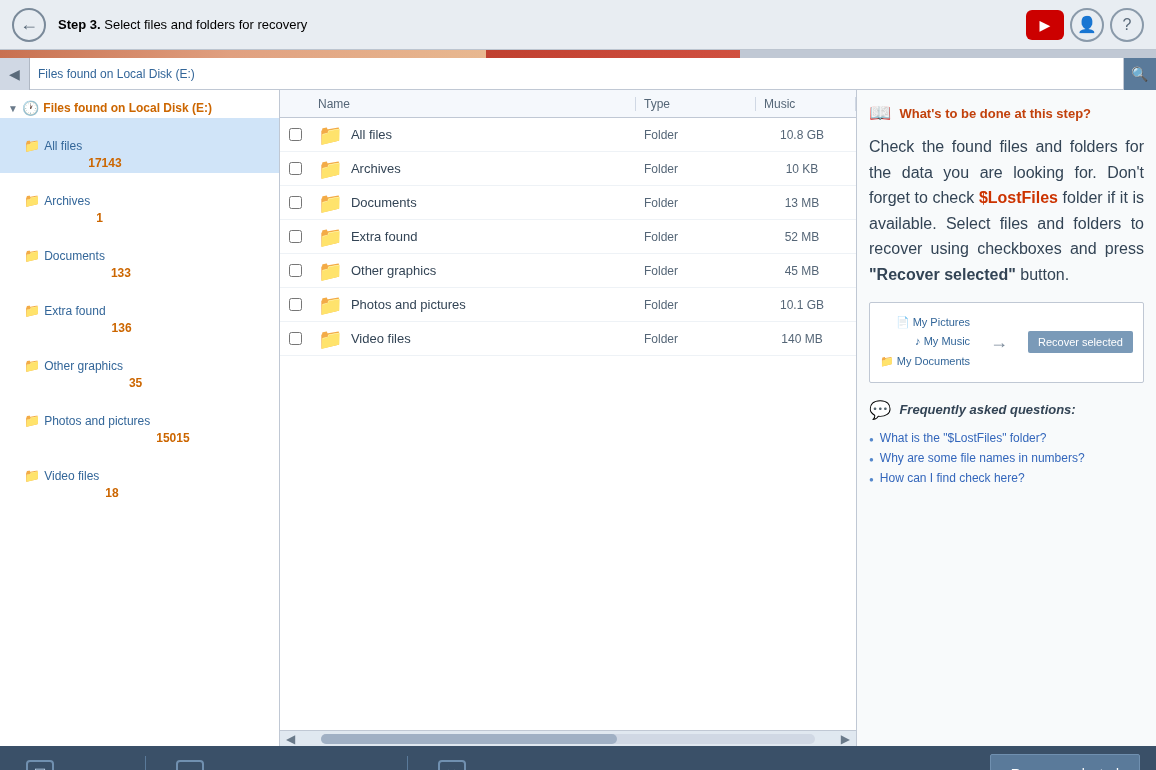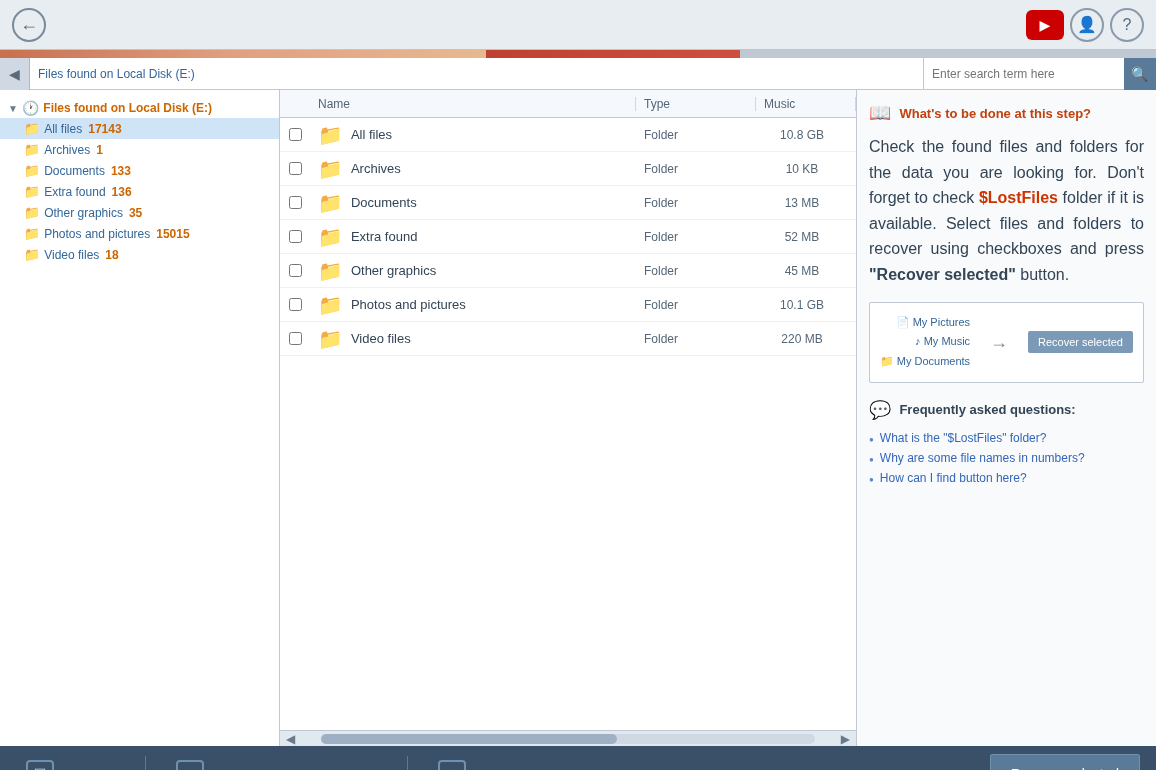--- a/index.html
+++ b/index.html
@@ -27,21 +27,21 @@
     
     .left-panel { width: 280px; background: #fff; border-right: 1px solid #c0c8d4; overflow-y: auto; padding: 6px 0; }
     .left-panel-header { display: flex; align-items: center; padding: 4px 8px 2px 8px; gap: 4px; }
     .collapse-arrow { color: #6a7a8a; font-size: 10px; cursor: pointer; }
     .disk-icon { font-size: 14px; }
     .disk-label { color: #cc6600; font-weight: bold; font-size: 12px; cursor: pointer; }
     .tree-item { display: flex; align-items: center; padding: 3px 8px 3px 24px; cursor: pointer; gap: 4px; }
     .tree-item.selected { background: #d0e4f8; }
     .folder-icon { font-size: 13px; color: #cc8800; }
     .item-label { color: #336699; font-size: 12px; }
-    .item-count { color: #cc6600; font-weight: bold; font-size: 12px; margin-left: 2px; }
+    .item-count { color: #cc6600; font-weight: bold; font-size: 12px; margin-left: 2px; margin-top: 35px; }
 
     
     .address-bar-row { height: 32px; background: #f0f4f8; border-bottom: 1px solid #c0c8d4; display: flex; align-items: center; }
     .nav-arrow { width: 30px; height: 32px; background: #d0d8e4; border: none; border-right: 1px solid #b0b8c4; cursor: pointer; color: #5a6a7a; font-size: 14px; display: flex; align-items: center; justify-content: center; }
     .address-input { flex: 1; height: 100%; border: none; background: white; padding: 0 8px; color: #336699; font-size: 12px; border-right: 1px solid #c0c8d4; outline: none; }
     .search-input { width: 200px; height: 100%; border: none; background: white; padding: 0 8px; color: #aaa; font-size: 12px; outline: none; }
     .search-btn { width: 32px; height: 32px; background: #5a7a9a; border: none; cursor: pointer; color: white; font-size: 14px; display: flex; align-items: center; justify-content: center; }
 
     
     .center-panel { flex: 1; background: white; display: flex; flex-direction: column; overflow: hidden; }
@@ -70,57 +70,60 @@
     .help-body { font-size: 16px; color: #334455; line-height: 1.6; text-align: justify; margin-bottom: 14px; }
     .help-body span.highlight { color: #cc3300; font-weight: bold; }
     .help-body span.bold { font-weight: bold; }
     .recover-demo { border: 1px solid #c0c8d4; background: white; padding: 10px; display: flex; align-items: center; justify-content: space-between; margin-bottom: 16px; border-radius: 2px; }
     .demo-tree { font-size: 11px; color: #336699; line-height: 1.8; text-align: right; }
     .demo-arrow { font-size: 18px; color: #7a8a9a; }
     .demo-recover-btn { background: #7a9ab8; color: white; border: none; padding: 5px 10px; font-size: 11px; cursor: pointer; border-radius: 2px; }
     .faq-section { margin-top: 10px; }
     .faq-title { display: flex; align-items: center; gap: 8px; margin-bottom: 10px; }
     .faq-icon { font-size: 18px; }
-    .faq-title-text { color: #334455; font-weight: bold; font-size: 13px; }
+    .faq-title-text { color: #334455; font-weight: bold; font-size: 13px; font-style: italic; }
     .faq-item { display: flex; align-items: flex-start; gap: 6px; margin-bottom: 6px; font-size: 12px; color: #3366bb; cursor: pointer; }
     .faq-bullet { color: #5588cc; font-size: 8px; margin-top: 4px; }
 
     
     .bottom-bar { height: 56px; background: #3a5068; display: flex; align-items: center; padding: 0 16px; gap: 20px; }
     .toolbar-btn { display: flex; align-items: center; gap: 8px; cursor: pointer; color: #d0e0f0; font-size: 13px; padding: 8px 10px; border-radius: 4px; }
     .toolbar-btn-icon { width: 28px; height: 28px; border: 2px solid #7090b0; border-radius: 4px; display: flex; align-items: center; justify-content: center; color: #c0d8f0; font-size: 14px; }
     .spacer { flex: 1; }
     .recover-selected-btn { background: #5a7a9a; color: white; border: 1px solid #7090b0; padding: 0 20px; height: 40px; font-size: 14px; cursor: pointer; border-radius: 2px; }
 
     .divider { width: 1px; height: 36px; background: #5a7a9a; }
   </style>
 </head>
 <body>
 
 <div class="header">
   <button class="back-btn">←</button>
+  <span>
+    <strong>Step 3.</strong>
+    <span>Select files and folders for recovery</span>
+  </span>
   <div class="header-icons">
     <button class="yt-btn"></button>
     <button class="icon-btn">👤</button>
     <button class="icon-btn">?</button>
   </div>
 </div>
 
 <div class="progress-bar-row">
   <div class="progress-seg-1"></div>
   <div class="progress-seg-2"></div>
   <div class="progress-seg-3"></div>
   <div class="progress-seg-4"></div>
   <div class="progress-seg-5"></div>
 </div>
 
 <div class="address-bar-row">
   <button class="nav-arrow">◀</button>
   <input class="address-input" type="text" value="Files found on Local Disk (E:)" style="">
-  <input class="search-input" type="text" placeholder="Enter search term here" style="">
   <button class="search-btn">🔍</button>
 </div>
 
 <div class="main-area">
 
   <div class="left-panel">
     <div class="left-panel-header">
       <span class="collapse-arrow">▼</span>
       <span class="disk-icon">🕐</span>
       <span class="disk-label">Files found on Local Disk (E:)</span>
@@ -241,21 +244,21 @@
   </div>
         <div class="file-row">
     <div style="display:flex;align-items:center;justify-content:center;">
       <input type="checkbox" style="">
     </div>
     <div class="file-name-cell">
       <span class="file-folder-icon">📁</span>
       <span>Video files</span>
     </div>
     <div class="file-type-cell">Folder</div>
-    <div class="file-size-cell">220 MB</div>
+    <div class="file-size-cell">140 MB</div>
   </div>
       </div>
     <div class="hscroll-row">
       <span class="hscroll-left">◀</span>
       <div class="hscroll-track">
         <div class="hscroll-thumb"></div>
       </div>
       <span class="hscroll-right">▶</span>
     </div>
   </div>
@@ -288,21 +291,21 @@
           <div class="faq-item">
     <span class="faq-bullet">●</span>
     <span>What is the "$LostFiles" folder?</span>
   </div>
           <div class="faq-item">
     <span class="faq-bullet">●</span>
     <span>Why are some file names in numbers?</span>
   </div>
           <div class="faq-item">
     <span class="faq-bullet">●</span>
-    <span>How can I find button here?</span>
+    <span>How can I find check here?</span>
   </div>
         </div>
     </div>
   </div>
 
 </div>
 
 <div class="bottom-bar">
   <div class="toolbar-btn">
     <div class="toolbar-btn-icon">☑</div>

